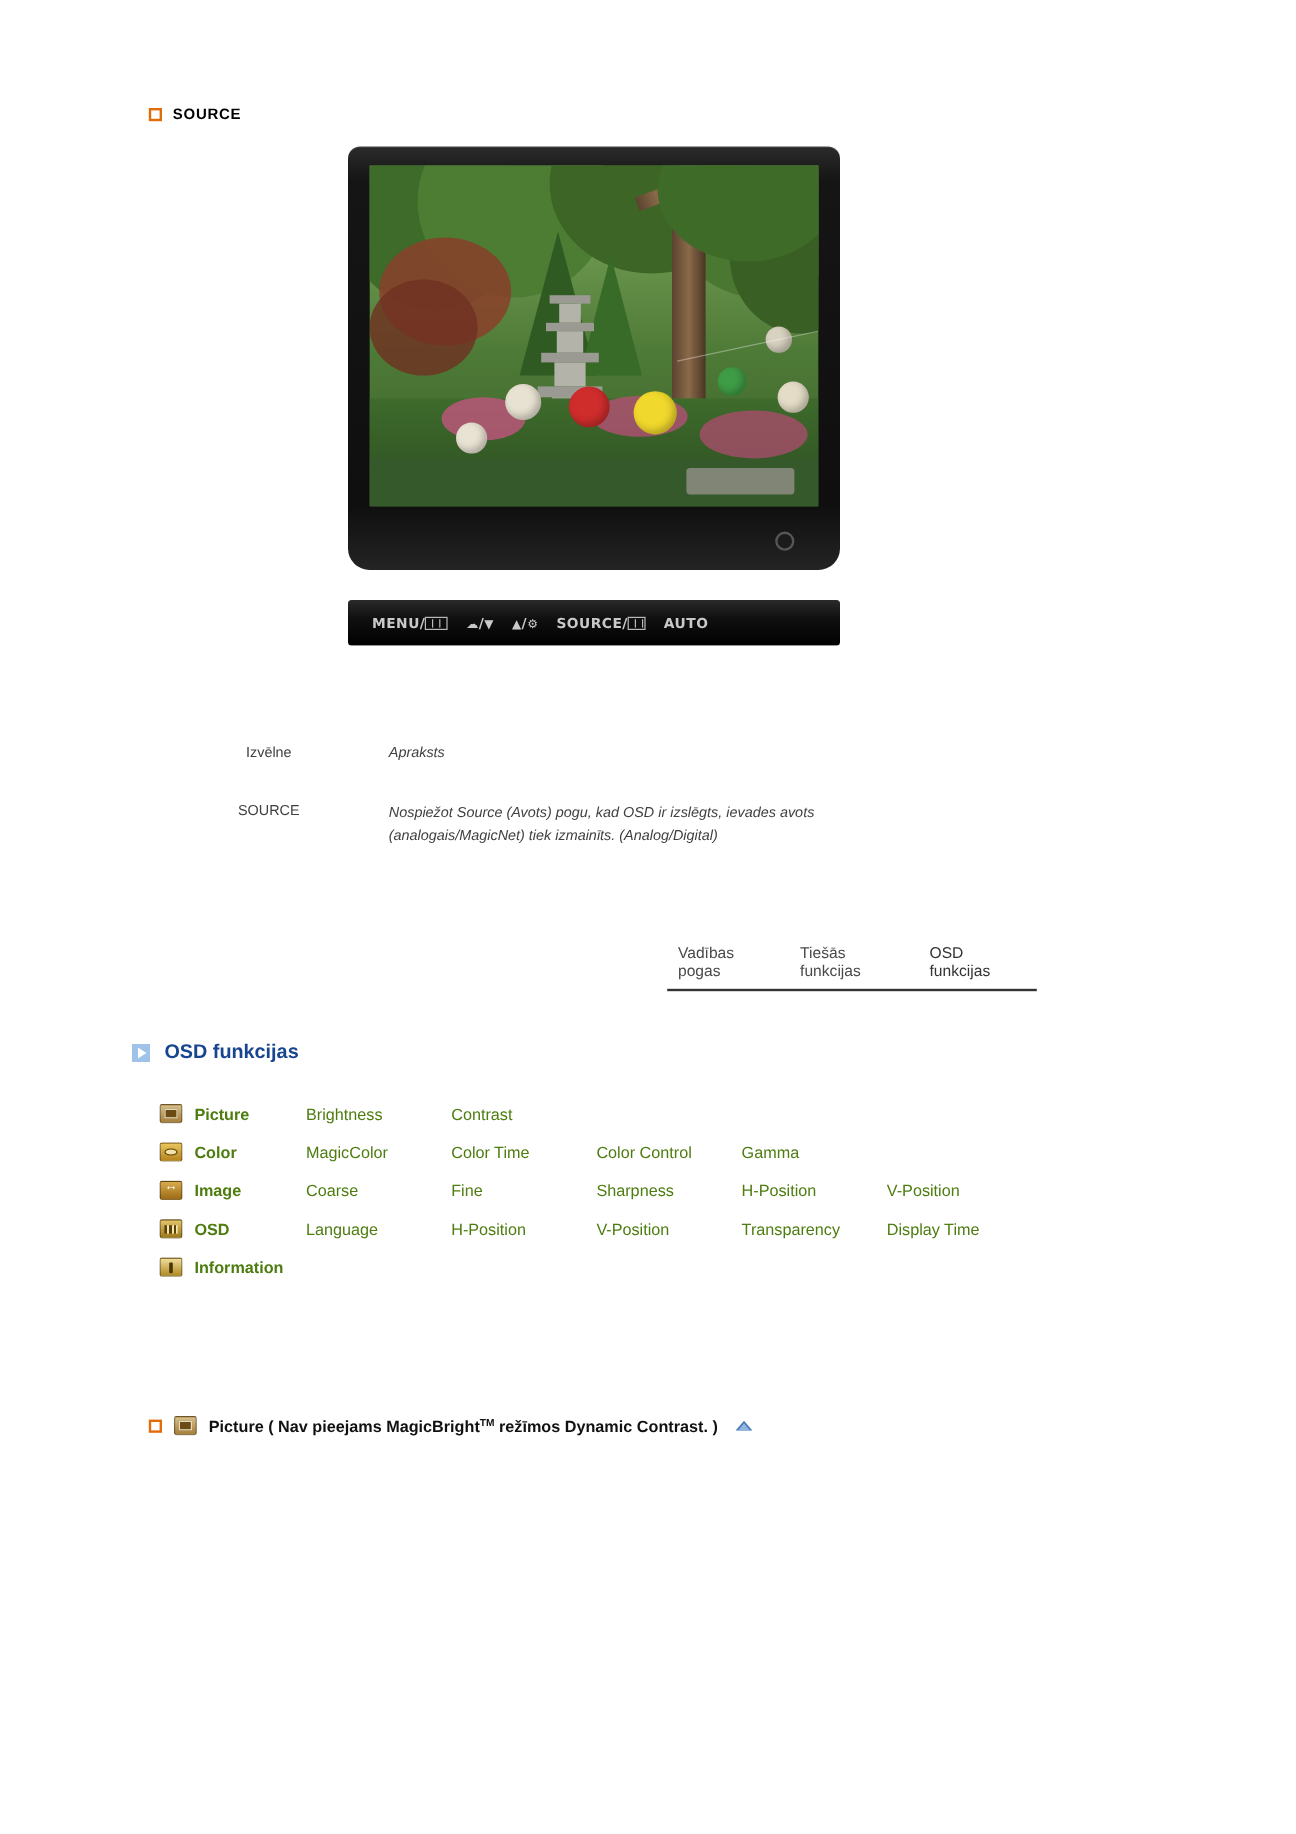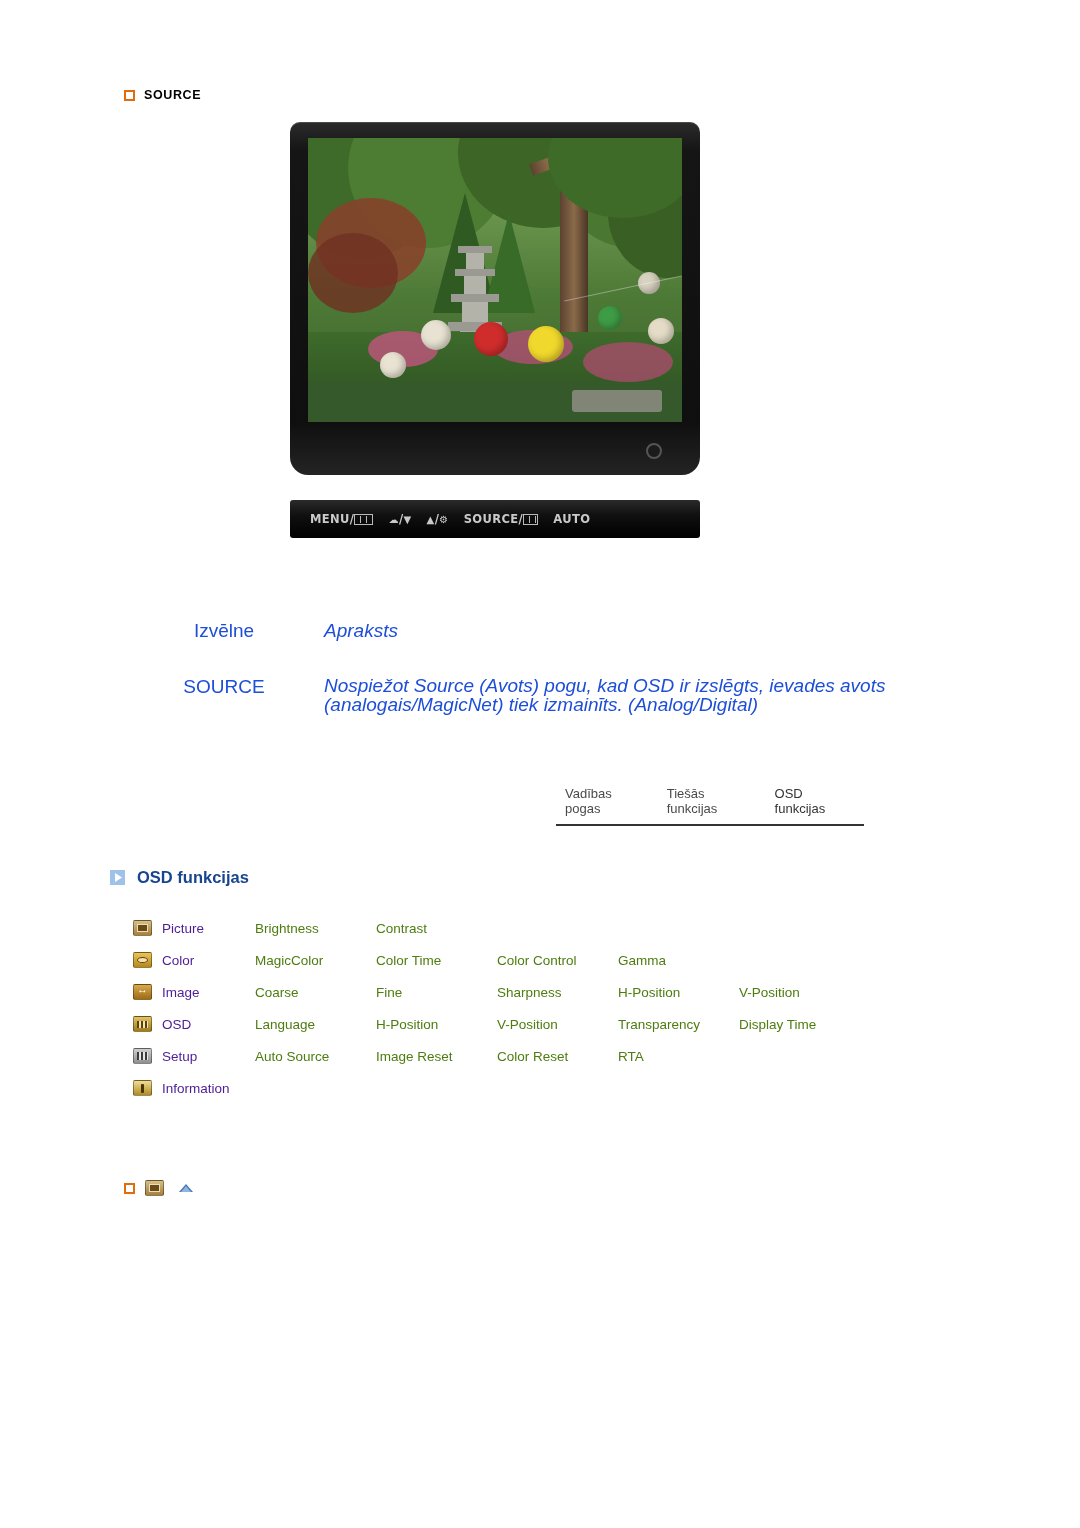--- a/index.html
+++ b/index.html
@@ -132,22 +132,22 @@
   .trunk { position:absolute; background: linear-gradient(90deg,#5b4330,#8a6a49,#4a3525); }
   .lantern { position:absolute; border-radius:50%; box-shadow: inset -3px -3px 6px rgba(0,0,0,.25); }
   .pagoda-part { position:absolute; background:#9a9a92; }
 
   
   .tbl {
     position: absolute;
     left: 124px;
     top: 620px;
     width: 840px;
-    font-size: 19px;
-    color: #1d4ed8;
+    font-size: 12px;
+    color: #404040;
   }
   .tbl .row { display: flex; }
   .tbl .c1 { width: 200px; text-align: center; padding-top: 8px; }
   .tbl .c2 { flex: 1; padding-top: 8px; font-style: italic; }
   .tbl .hdr-row .c1, .tbl .hdr-row .c2 { padding-top: 0; }
   .desc-line { line-height: 19px; }
 
   
   .tabbar {
     position: absolute;
@@ -201,22 +201,22 @@
     align-items: center;
     height: 32px;
   }
   .osd-cat {
     width: 122px;
     display: flex;
     align-items: center;
     gap: 10px;
   }
   .osd-cat .cat-label {
-    font-weight: normal;
-    color: #4c1d95;
+    font-weight: bold;
+    color: #4d7c0f;
     font-size: 13.5px;
   }
   .osd-ico {
     width: 19px;
     height: 16px;
     border-radius: 2px;
     display: block;
     position: relative;
     border: 1px solid rgba(0,0,0,.35);
     box-sizing: border-box;
@@ -418,42 +418,33 @@
       <span class="osd-ico ico-osd"></span>
       <span class="cat-label">OSD</span>
     </span>
     <span class="osd-item">Language</span>
     <span class="osd-item">H-Position</span>
     <span class="osd-item">V-Position</span>
     <span class="osd-item">Transparency</span>
     <span class="osd-item">Display Time</span>
   </div>
 
-  <div class="osd-row">
-    <span class="osd-cat">
-      <span class="osd-ico ico-setup"></span>
-      <span class="cat-label">Setup</span>
-    </span>
-    <span class="osd-item">Auto Source</span>
-    <span class="osd-item">Image Reset</span>
-    <span class="osd-item">Color Reset</span>
-    <span class="osd-item">RTA</span>
-  </div>
 
   <div class="osd-row">
     <span class="osd-cat" style="width:auto;text-align:center;">
       <span class="osd-ico ico-info"></span>
       <span class="cat-label">Information</span>
     </span>
   </div>
 
 </div>
 
 <div class="pic-note">
   <span class="sq-orange2"></span>
   <span class="osd-ico ico-picture"></span>
+  <span><span>Picture ( Nav pieejams MagicBright</span><span class="sup">TM</span><span> režīmos Dynamic Contrast. )</span></span>
   <span class="up-arrow-ico">
     <svg width="16" height="11" viewBox="0 0 16 11">
       <polygon points="8,1 15,9 1,9" fill="#4a78b8"></polygon>
       <polygon points="8,3 13,9 3,9" fill="#8fb4dd"></polygon>
     </svg>
   </span>
 </div>
 
 </body></html>

